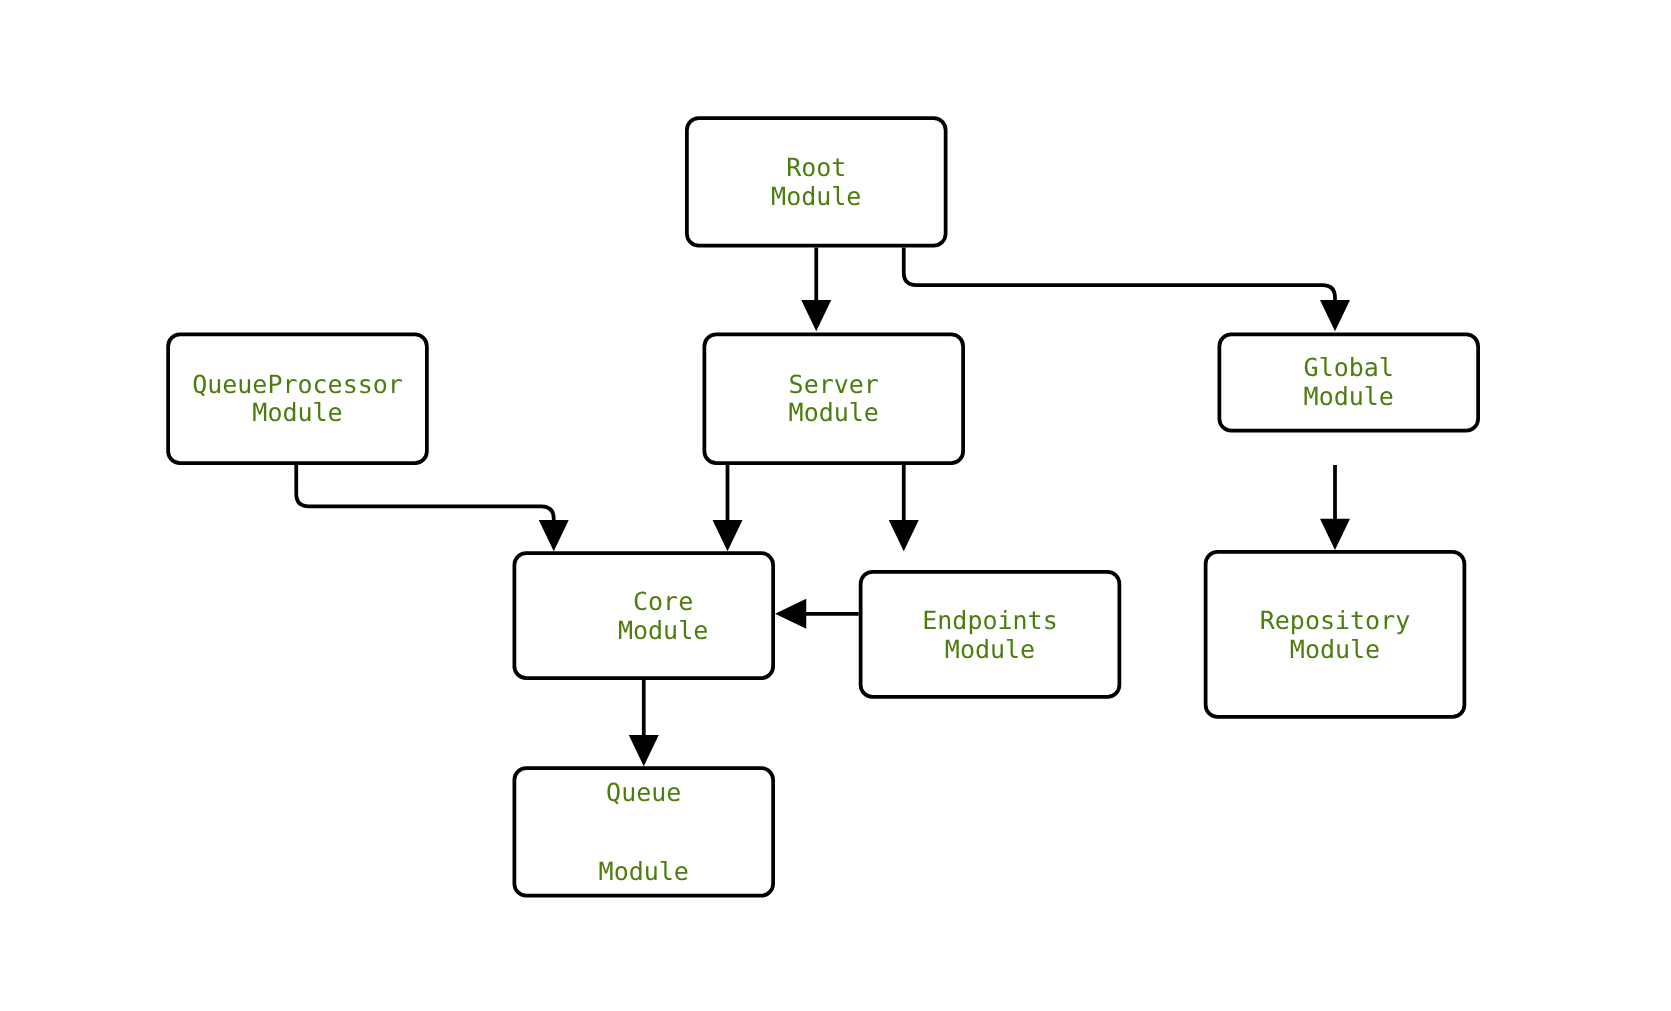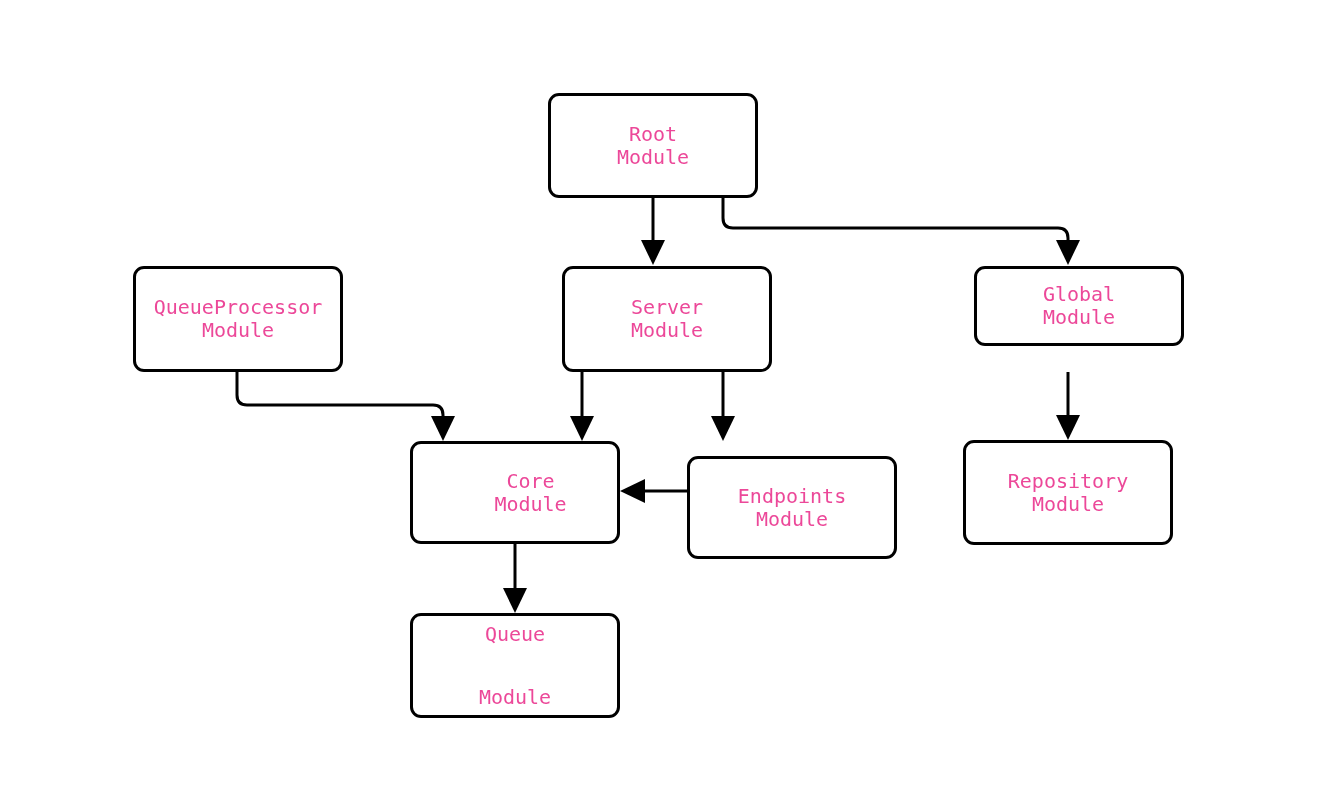--- a/index.html
+++ b/index.html
@@ -39,21 +39,21 @@
     flex-direction: column;
     align-items: center;
     justify-content: center;
     z-index: 2;
   }
   .node-label {
     font-family: "DejaVu Sans Mono", "Liberation Mono", monospace;
     font-size: 20px;
     line-height: 23px;
     font-weight: 400;
-    color: #ec4899;
+    color: #4d7c0f;
     text-align: center;
     white-space: pre;
     letter-spacing: 0px;
   }
   .edge-path {
     fill: none;
     stroke: #000000;
     stroke-width: 3;
     stroke-linecap: butt;
     stroke-linejoin: round;
@@ -135,21 +135,21 @@
   <div class="node" style="left:410px; top:441px; width:210px; height:103px;padding-left:31px;">
     <span class="node-label">Core</span>
     <span class="node-label">Module</span>
   </div>
 
   <div class="node" style="left:687px; top:456px; width:210px; height:103px;">
     <span class="node-label">Endpoints</span>
     <span class="node-label">Module</span>
   </div>
 
-  <div class="node" style="left:963px; top:440px; width:210px; height:105px;">
+  <div class="node" style="left:963px; top:440px; width:210px; height:135px;">
     <span class="node-label">Repository</span>
     <span class="node-label">Module</span>
   </div>
 
   <div class="node" style="left:410px; top:613px; width:210px; height:105px;gap:40px;">
     <span class="node-label">Queue</span>
     <span class="node-label">Module</span>
   </div>
 
 </div>

